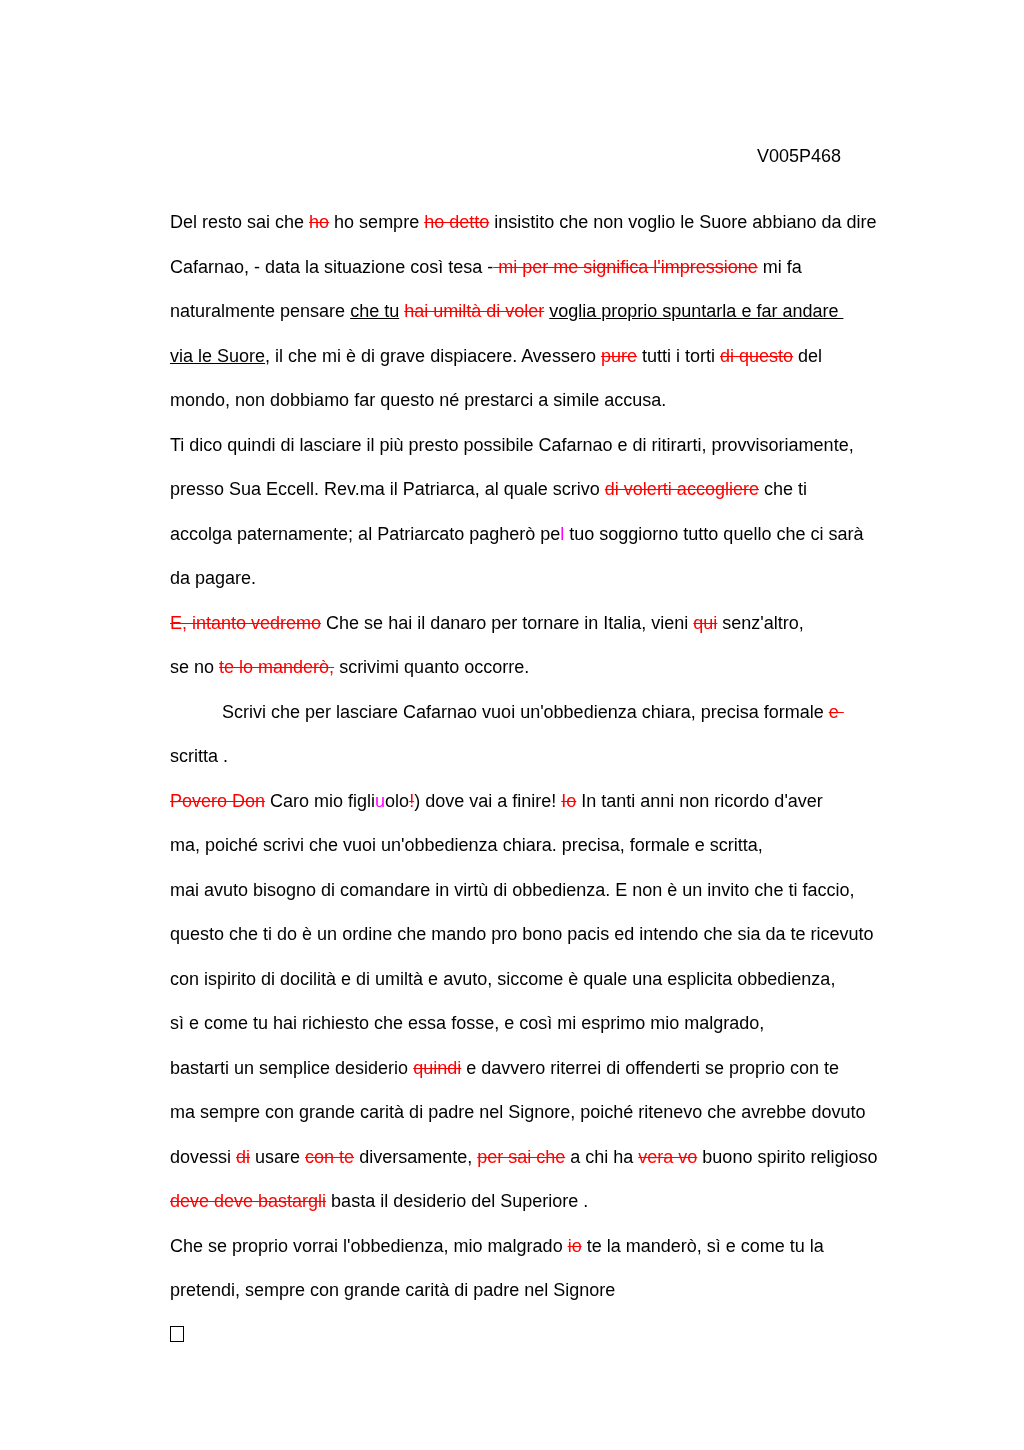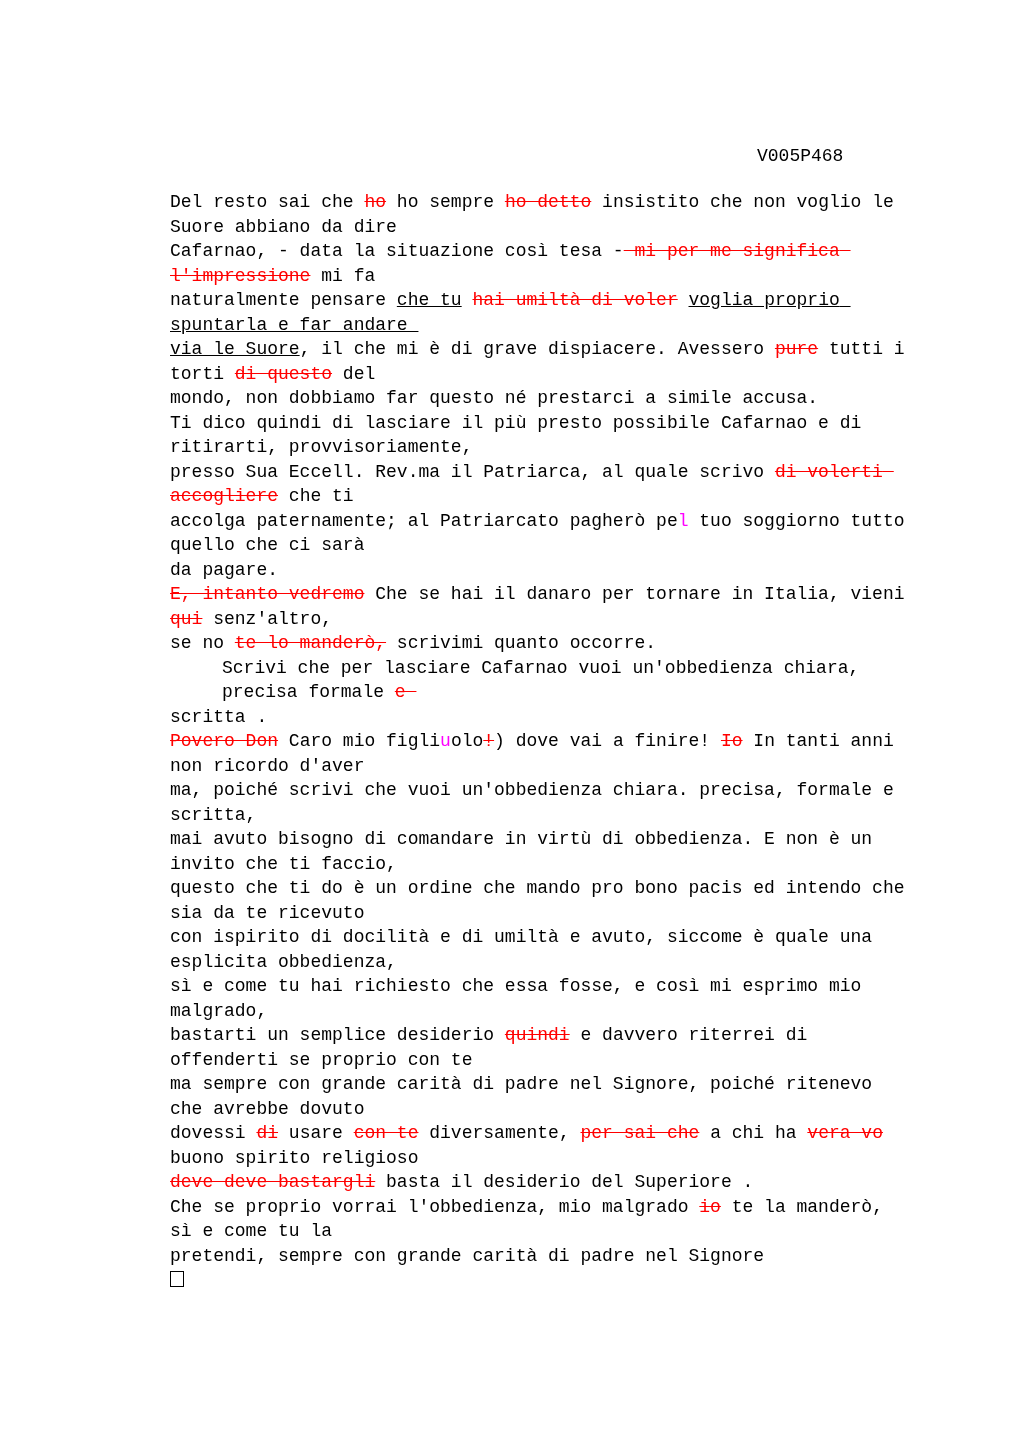--- a/index.html
+++ b/index.html
@@ -5,21 +5,21 @@
   html, body {
     margin: 0;
     padding: 0;
     background: #ffffff;
   }
   .page {
     position: relative;
     width: 1024px;
     height: 1360px;
     background: #ffffff;
-    font-family: Liberation Mono, monospace;
+    font-family: Liberation Sans, sans-serif;
     color: #000000;
     overflow: hidden;
   }
   .doc-id {
     position: absolute;
     left: 757px;
     top: 144px;
     font-size: 18px;
     line-height: 24.5px;
     white-space: pre;
@@ -28,20 +28,21 @@
     position: absolute;
     left: 170px;
     top: 190px;
     width: 745px;
     font-size: 18px;
     line-height: 24.5px;
   }
   .line {
     white-space: pre-wrap;
     min-height: 24.5px;
+    margin-top: 20px;
   }
   .run-n   { color: #000000; }
   .run-del { color: #ff0000; text-decoration: line-through; }
   .run-u   { color: #000000; text-decoration: underline; text-align: center; }
   .run-mag { color: #ff00ff; }
   .glyph-box {
     display: inline-block;
     width: 12px;
     height: 14px;
     border: 1.5px solid #000000;

